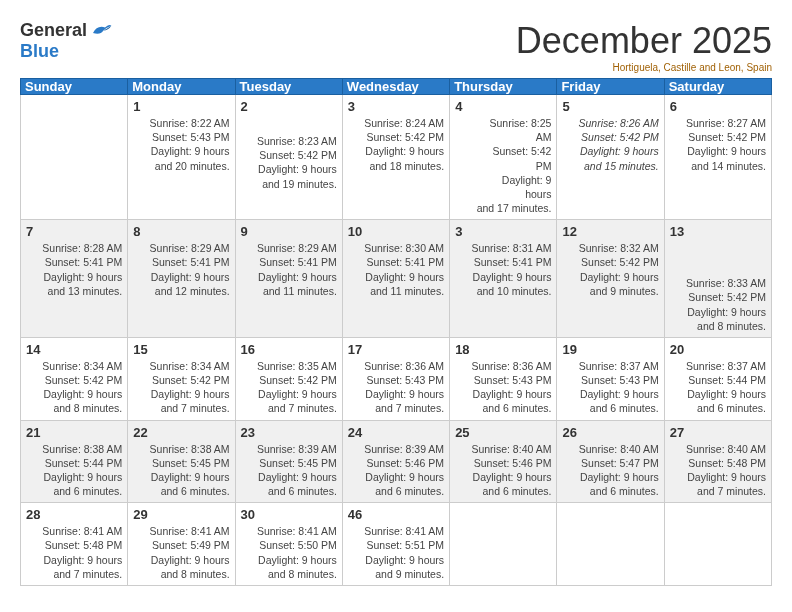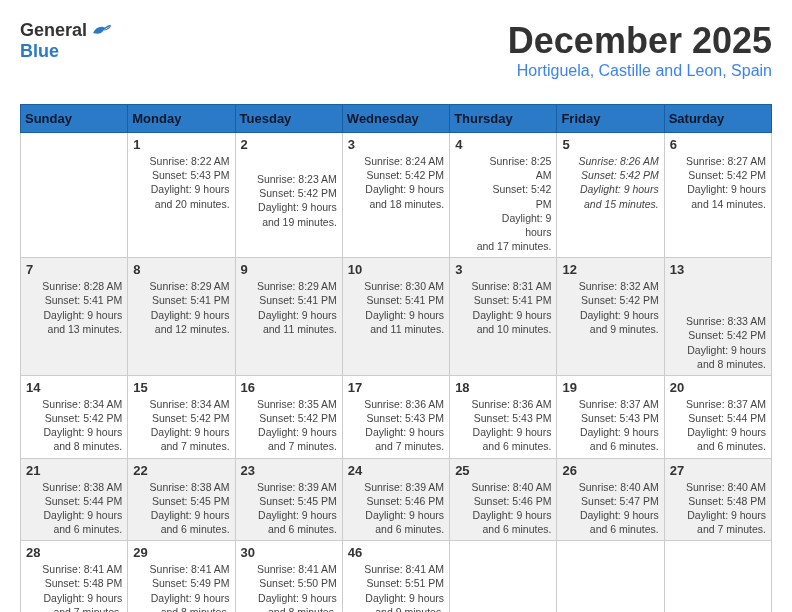--- a/index.html
+++ b/index.html
@@ -7,21 +7,21 @@
       font-family: Arial, sans-serif;
       background: #fff;
       width: 792px;
       min-height: 612px;
       padding: 20px;
     }
     .header {
       display: flex;
       justify-content: space-between;
       align-items: flex-start;
-      margin-bottom: 24px;
+      margin-bottom: 5px;
     }
     .logo {
       display: flex;
       flex-direction: column;
       align-items: flex-start;
     }
     .logo-general {
       font-size: 18px;
       font-weight: bold;
       color: #333;
@@ -39,35 +39,35 @@
     .logo-row {
       display: flex;
       align-items: center;
     }
     .title-section {
       text-align: right;
     }
     .month-title {
       font-size: 36px;
       color: #333;
-      font-weight: bold;
+      font-weight: normal;
     }
     .location {
-      font-size: 16px;
-      color: #3b82f6;
+      font-size: 10px;
+      color: #a16207;
     }
     .calendar {
       width: 100%;
       border-collapse: collapse;
       font-size: 11px;
     }
     .calendar thead th {
       background: #2a7ac7;
-      color: #0f172a;
-      padding: 6px 4px;
+      color: #ffffff;
+      padding: 0 4px;
       text-align: left;
       font-size: 13px;
       font-weight: bold;
       border: 1px solid #1a5fa0;
     }
     .calendar tbody td {
       border: 1px solid #ccc;
       vertical-align: top;
       padding: 4px 5px;
       width: calc(100% / 7);

